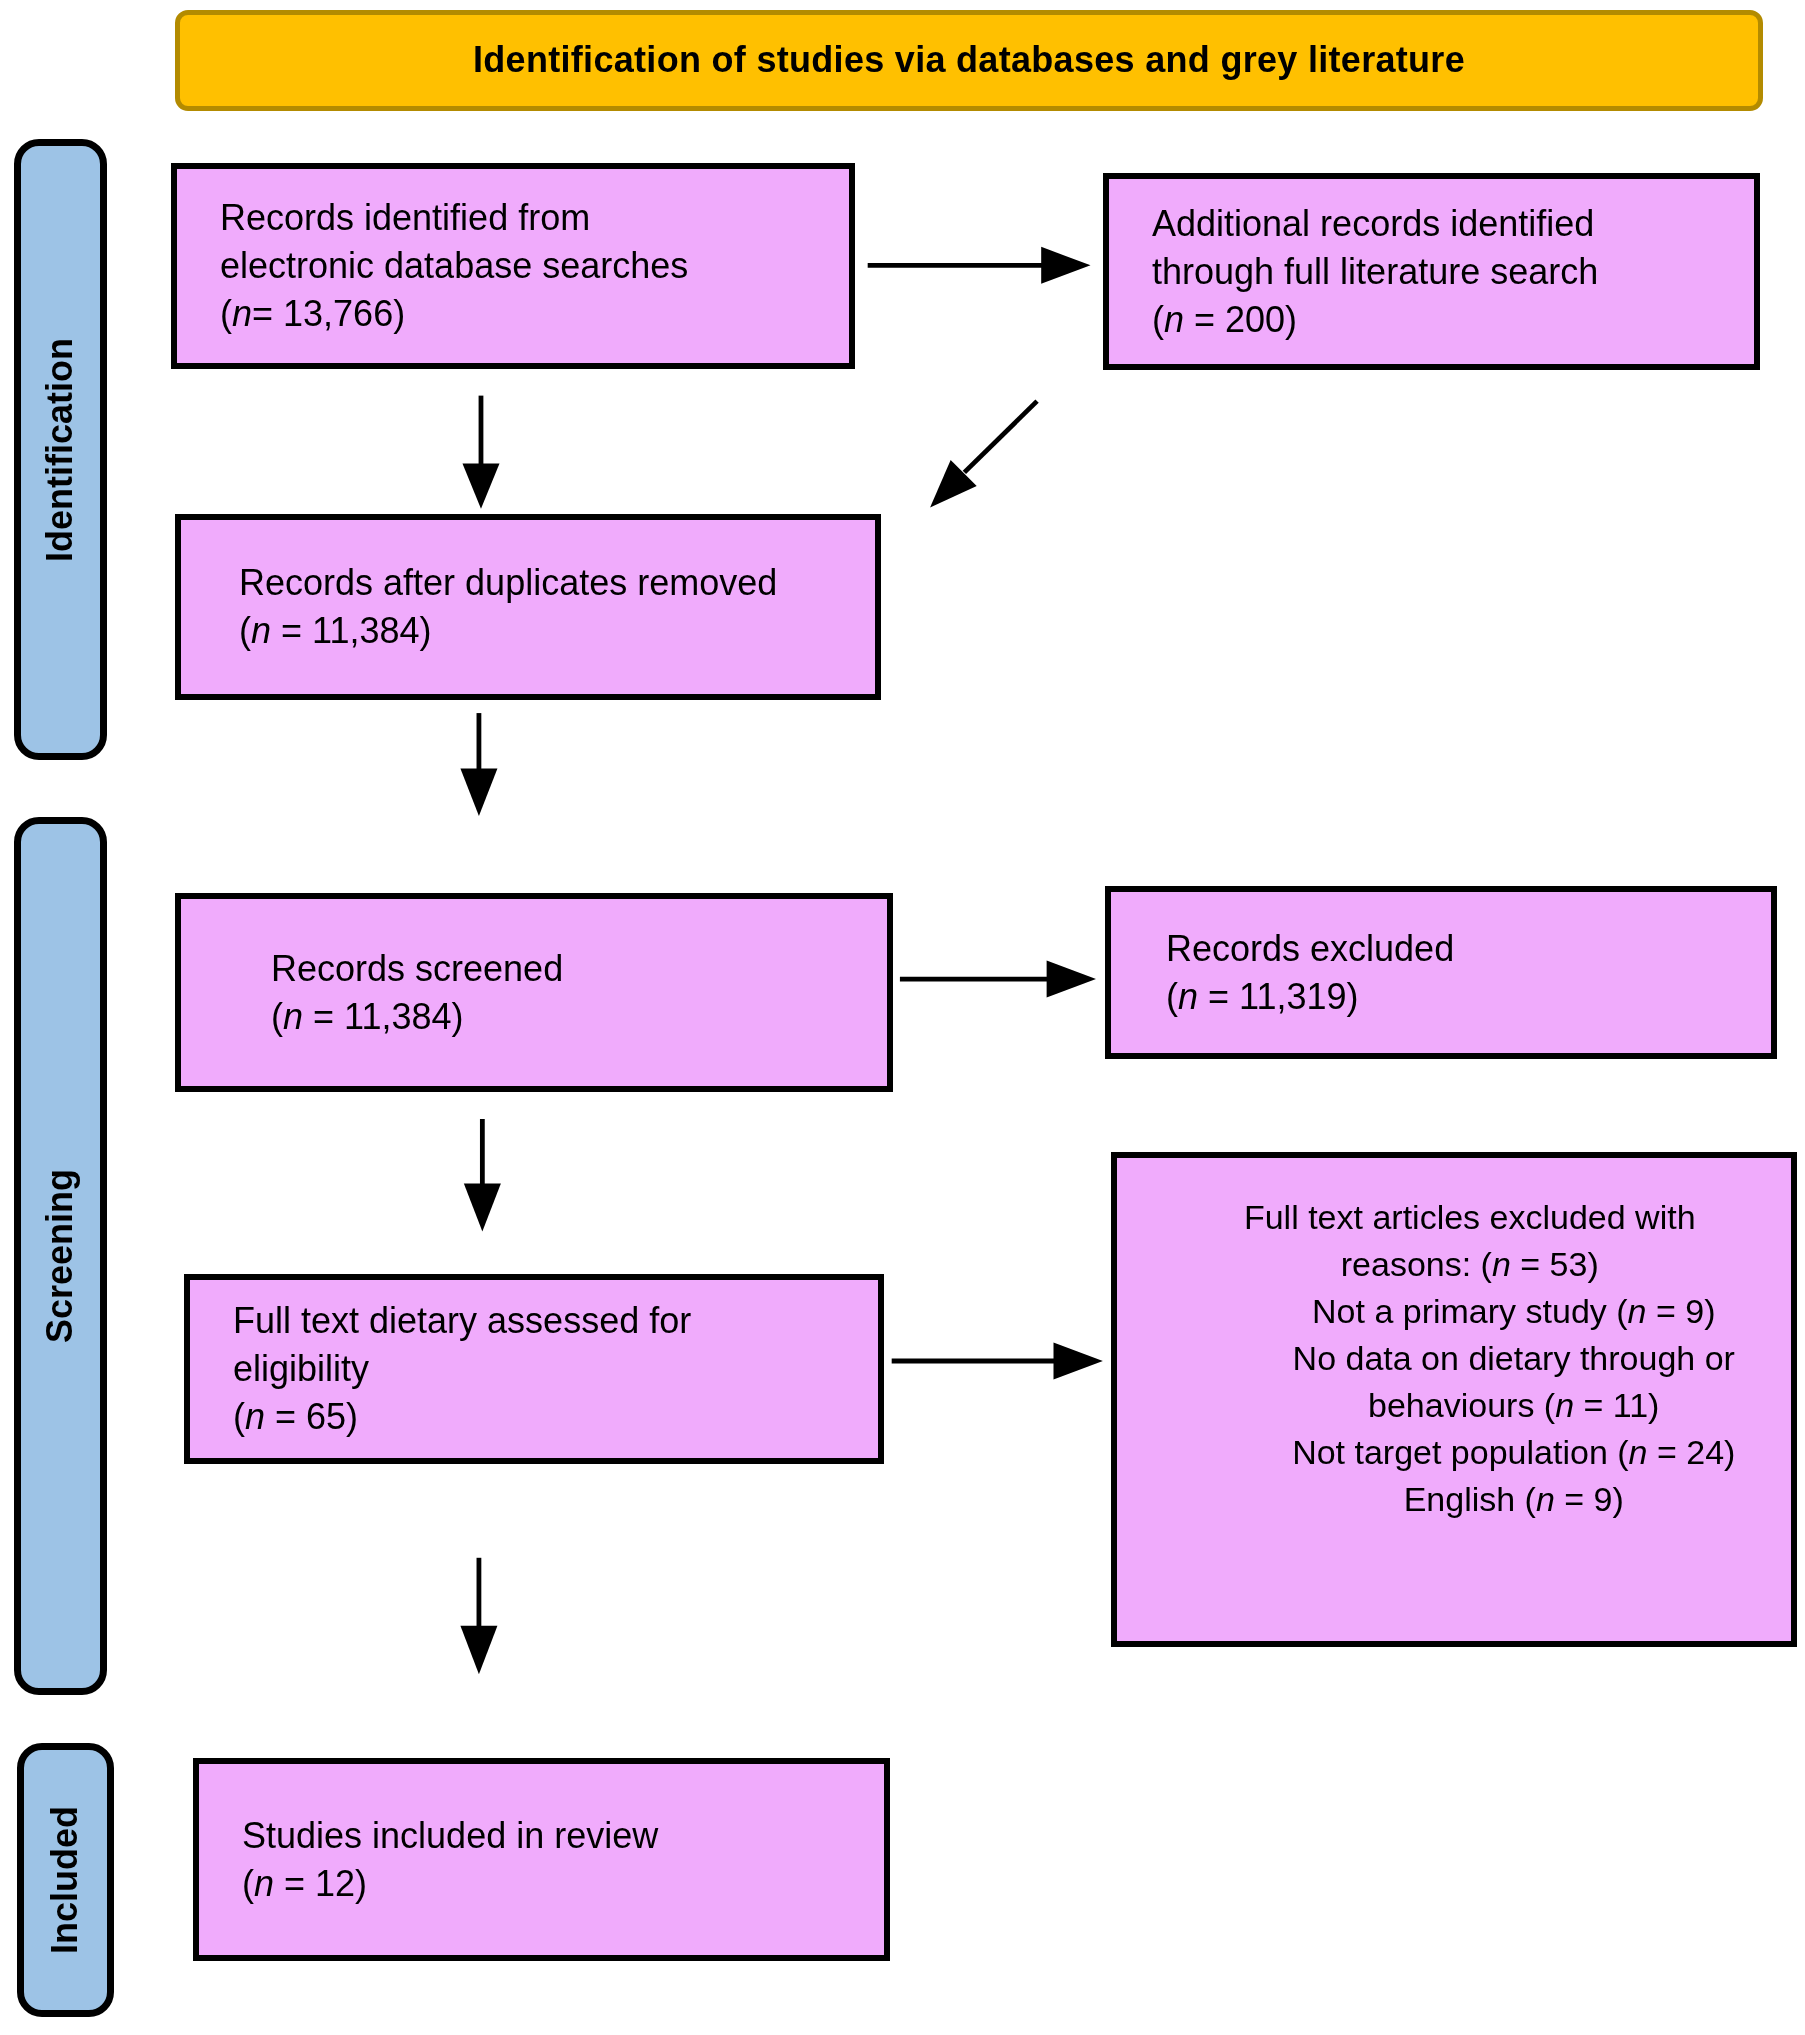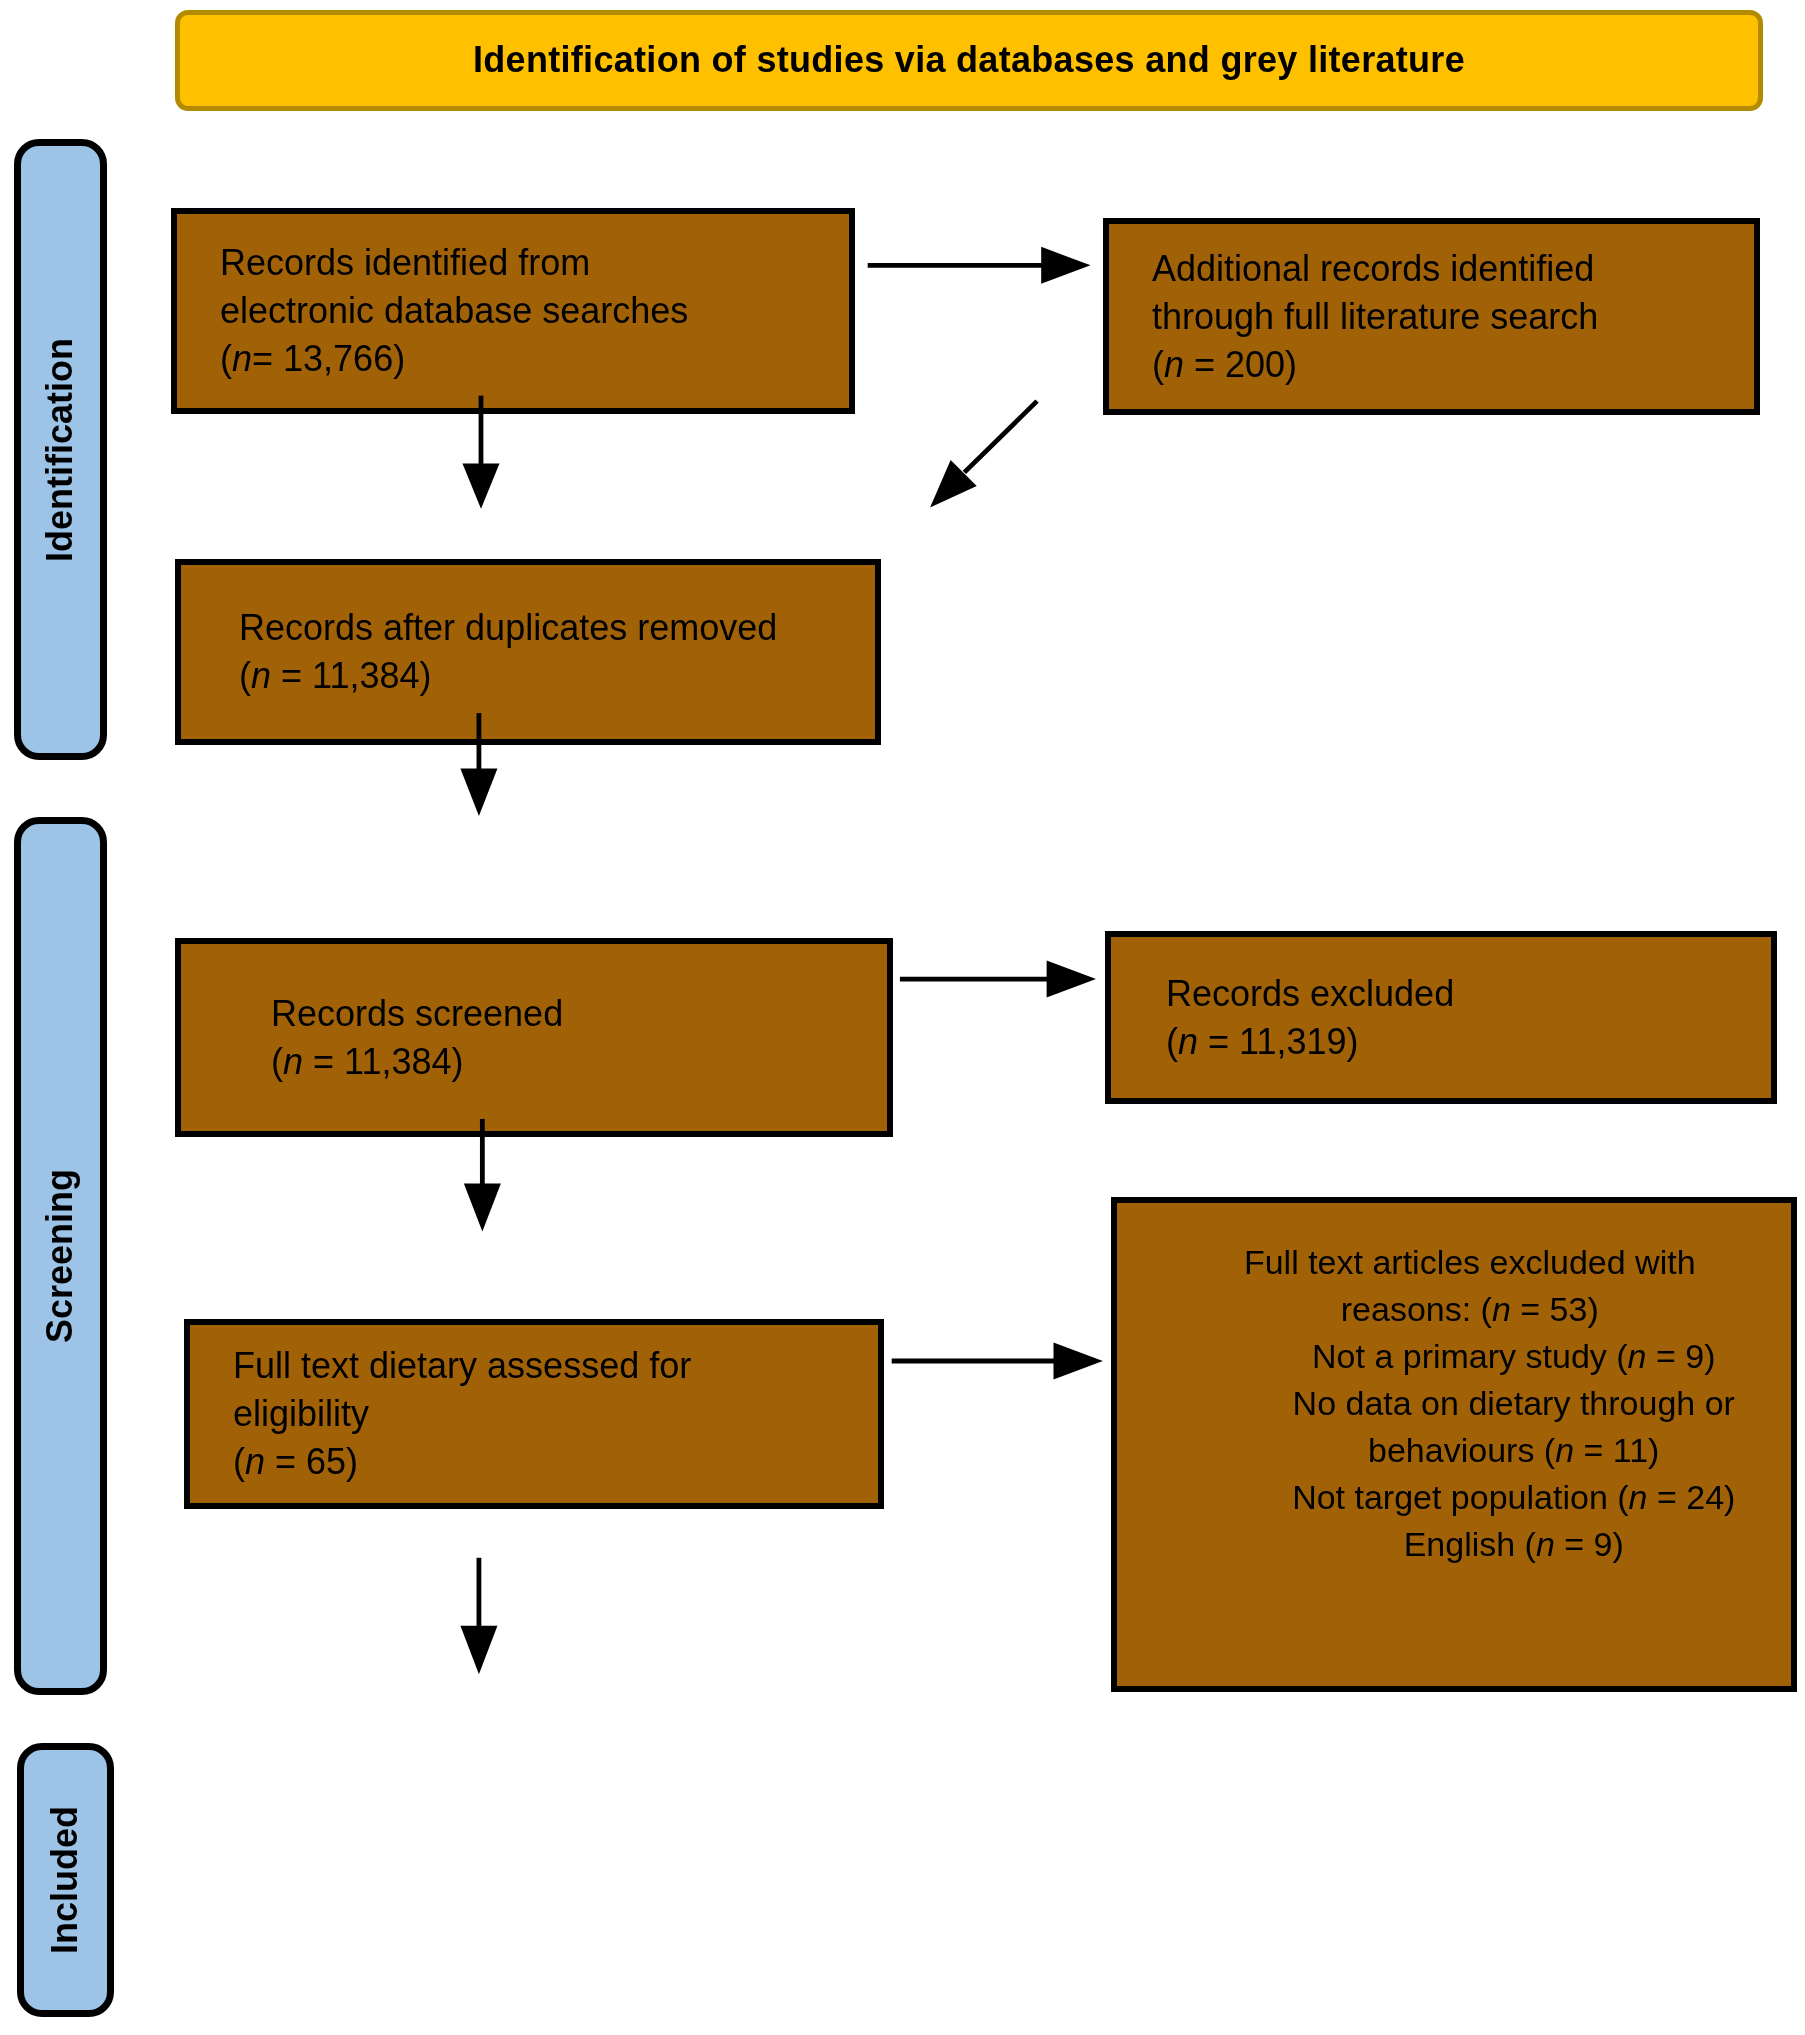--- a/index.html
+++ b/index.html
@@ -26,24 +26,24 @@
   .rail span {
     transform:rotate(-90deg); white-space:nowrap;
     font-size:36px; font-weight:bold;
   }
   #rail-identification { left:13.7px;  top:139px;  width:93px; height:621px; }
   #rail-screening      { left:13.7px;  top:817px; width:93px; height:878px; }
   #rail-included       { left:16.5px;  top:1743px; width:97px; height:274px; }
 
   
   .fbox {
-    position:absolute; background:#a16207; border:6.2px solid #000;
+    position:absolute; background:#f0abfc; border:6.2px solid #000;
     box-sizing:border-box; display:flex; flex-direction:column;
     justify-content:center; padding:12.3px 16.5px 12.3px 43px;
-    font-size:36px; line-height:48px;margin-top:45px;
+    font-size:36px; line-height:48px;
   }
   .tline { white-space:nowrap; }
   .tline i { font-style:italic; }
 
   #box-identified       { left:171px;  top:163px;  width:684px;  height:206px; }
   #box-grey             { left:1103px; top:173px;  width:657px;  height:197px; }
   #box-dedup            { left:175px;  top:514px;  width:706px; height:186px; padding-left:58px; }
   #box-screened         { left:175px;  top:893px; width:718px; height:199px; padding-left:90px; }
   #box-excluded         { left:1105px; top:886px; width:672px;  height:173px; padding-left:55px; }
   #box-fulltext         { left:184px;  top:1274px; width:700px; height:190px; }
@@ -130,20 +130,26 @@
       </div>
     <div class="sub">
         <div class="tline">Not a primary study (<i>n</i> = 9)</div>
         <div class="tline">No data on dietary through or</div>
         <div class="tline">behaviours (<i>n</i> = 11)</div>
         <div class="tline">Not target population (<i>n</i> = 24)</div>
         <div class="tline">English (<i>n</i> = 9)</div>
       </div>
   </div>
 
+  <div class="fbox" id="box-included-studies">
+    <div>
+        <div class="tline">Studies included in review</div>
+        <div class="tline">(<i>n</i> = 12)</div>
+      </div>
+  </div>
 
   <svg class="arrows" viewBox="0 0 2633 2968">
 
     <g>
       <line x1="701" y1="577" x2="701" y2="682"></line>
       <polygon points="674,676 728,676 701,742"></polygon>
     </g>
 
     <g>
       <line x1="1265" y1="387" x2="1522" y2="387"></line>

